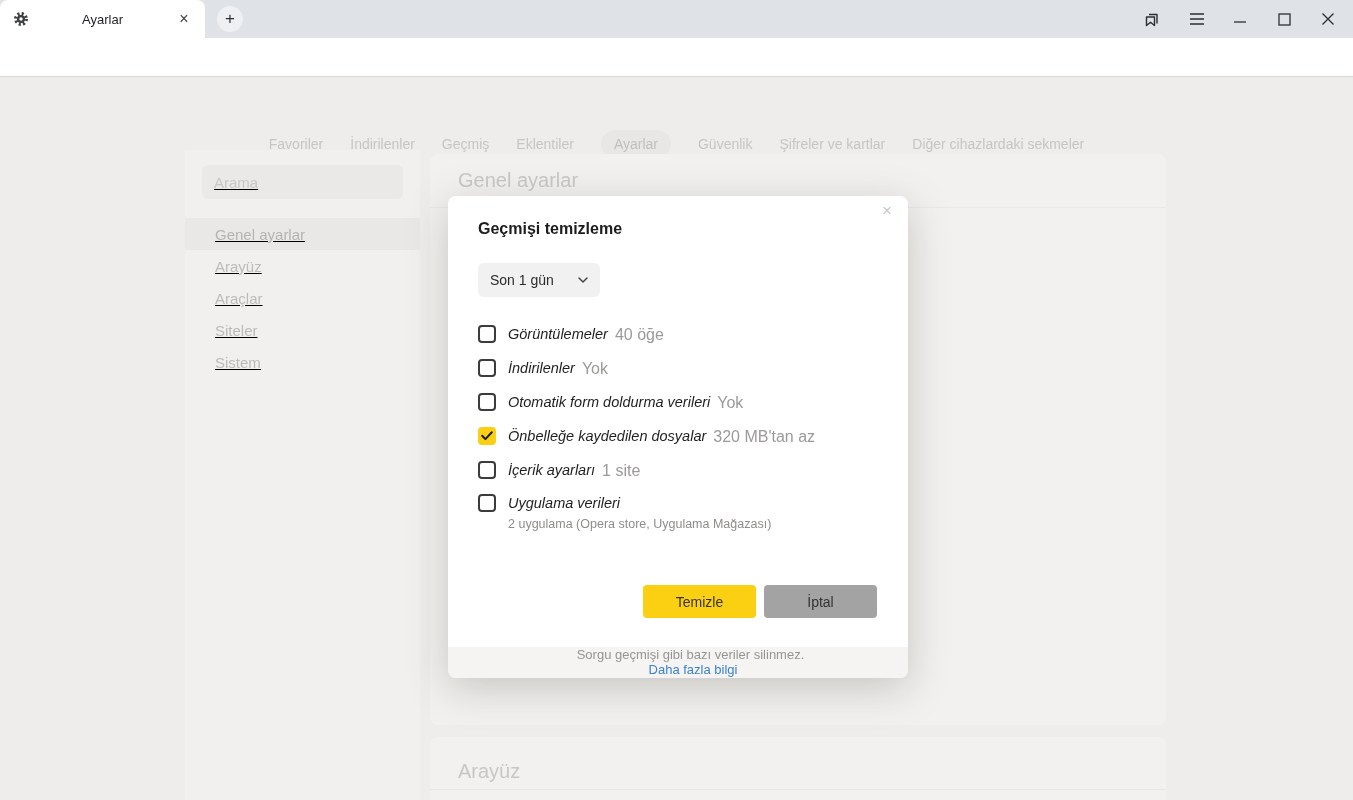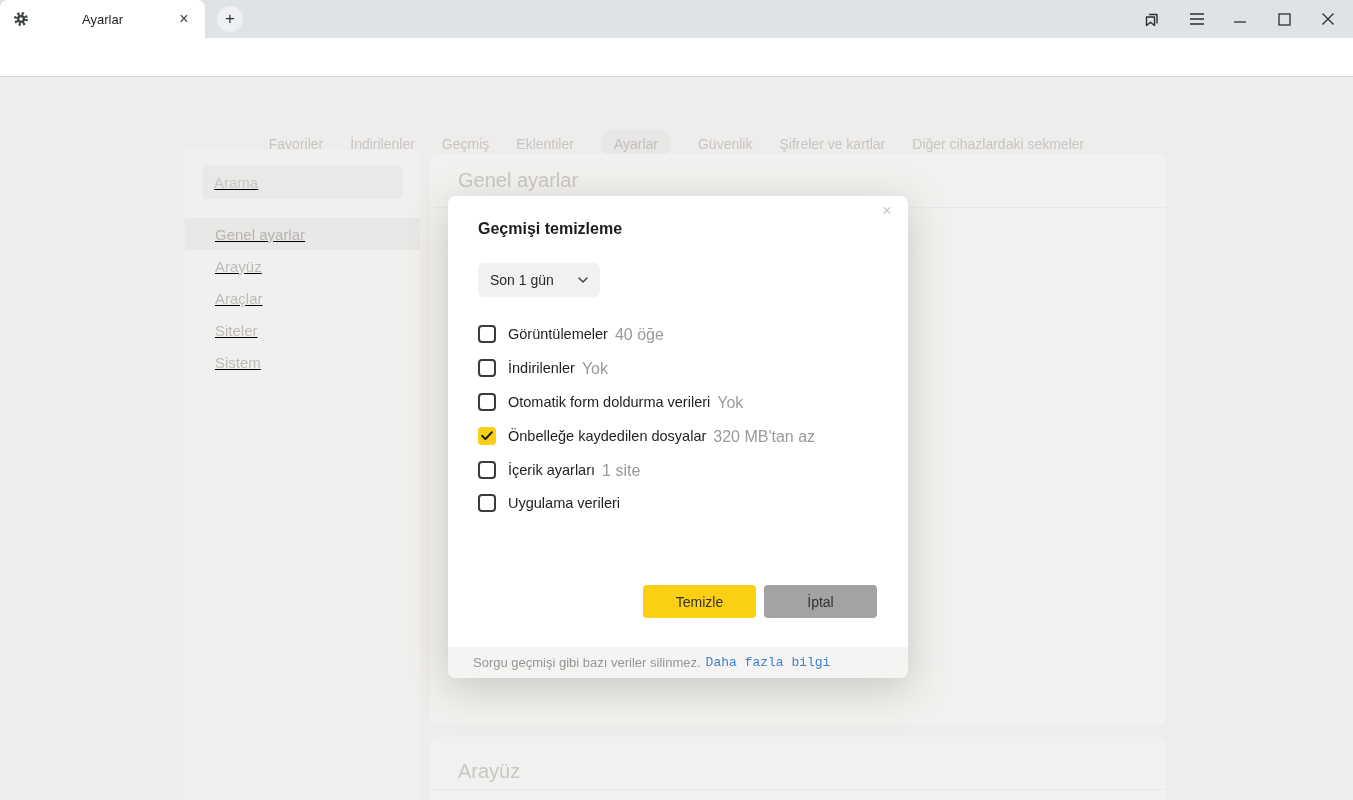--- a/index.html
+++ b/index.html
@@ -62,33 +62,33 @@
   .modal-close { position:absolute; right:9px; top:3px; width:24px; height:24px; display:flex;
                  align-items:center; justify-content:center; font-size:17px; color:#c7c7c7; }
   .modal-title { position:absolute; left:30px; top:24px; font-size:16px; font-weight:bold; color:#1d1d1d; }
   .period-select { position:absolute; left:30px; top:67px; height:34px; background:#f1f1f1; border-radius:6px;
                    display:flex; align-items:center; padding:0 12px; gap:24px; font-size:14px; color:#2b2b2b; }
   .clear-list { position:absolute; left:30px; top:128px; right:22px; }
   .clear-row { display:flex; align-items:center; flex-wrap:wrap; min-height:18px; margin-bottom:14px; }
   .checkbox { width:18px; height:18px; border:2px solid #3b3b3b; border-radius:4px; flex:0 0 auto;
               display:flex; align-items:center; justify-content:center; background:#fff; }
   .checkbox.checked { border-color:#fcd012; background:#fcd012; }
-  .clear-label { font-size:14.5px; color:#1f1f1f; margin-left:12px; }
+  .clear-label { font-size:14.5px; color:#1f1f1f; margin-left:12px;font-style:italic; }
   .clear-meta { font-size:16px; color:#9c9a98; margin-left:7px; padding-top:2px; }
   .clear-sub { width:100%; font-size:12.5px; color:#8f8d8b; margin:5px 0 0 30px; }
   .modal-buttons { position:absolute; left:0; top:389px; right:0; display:flex; justify-content:flex-end;
                    gap:8px; padding-right:31px; }
   .btn { width:113px; height:33px; border:none; border-radius:4px; font-size:14px;
          font-family:"Liberation Sans", sans-serif; display:flex; align-items:center; justify-content:center; }
   .btn-primary { background:#fcd012; color:#36342e; }
   .btn-secondary { background:#a3a3a3; color:#333; }
   .modal-footer { position:absolute; left:0; bottom:0; width:460px; height:31px; background:#f5f4f3;
                   border-radius:0 0 8px 8px; display:flex; align-items:center; padding-left:25px;
-                  font-size:13px; color:#979593; }
-  .modal-footer a { color:#3b82d0; text-decoration:none; margin-left:5px;font-family:Liberation Mono, monospace; }
+                  font-size:13px; color:#979593;flex-direction:column; }
+  .modal-footer a { color:#3b82d0; text-decoration:none; margin-left:5px; }
 </style>
 </head>
 <body>
 
 <div class="tabbar">
   <div class="tab">
     <span class="tab-gear">
       <svg width="16" height="16" viewBox="0 0 20 20">
         <circle cx="10" cy="10" r="6.2" fill="none" stroke="#3c4043" stroke-width="5" stroke-dasharray="2.4 2.47"></circle>
         <circle cx="10" cy="10" r="5" fill="#3c4043"></circle>
@@ -233,20 +233,21 @@
         <span class="clear-meta">320 MB'tan az</span>
       </div>
       <div class="clear-row">
         <span class="checkbox"></span>
         <span class="clear-label">İçerik ayarları</span>
         <span class="clear-meta">1 site</span>
       </div>
       <div class="clear-row">
         <span class="checkbox"></span>
         <span class="clear-label">Uygulama verileri</span>
+        <div class="clear-sub">2 uygulama (Opera store, Uygulama Mağazası)</div>
       </div>
     </div>
 
   <div class="modal-buttons">
     <button class="btn btn-primary">Temizle</button>
     <button class="btn btn-secondary">İptal</button>
   </div>
 
   <div class="modal-footer">
     <span>Sorgu geçmişi gibi bazı veriler silinmez.</span>

